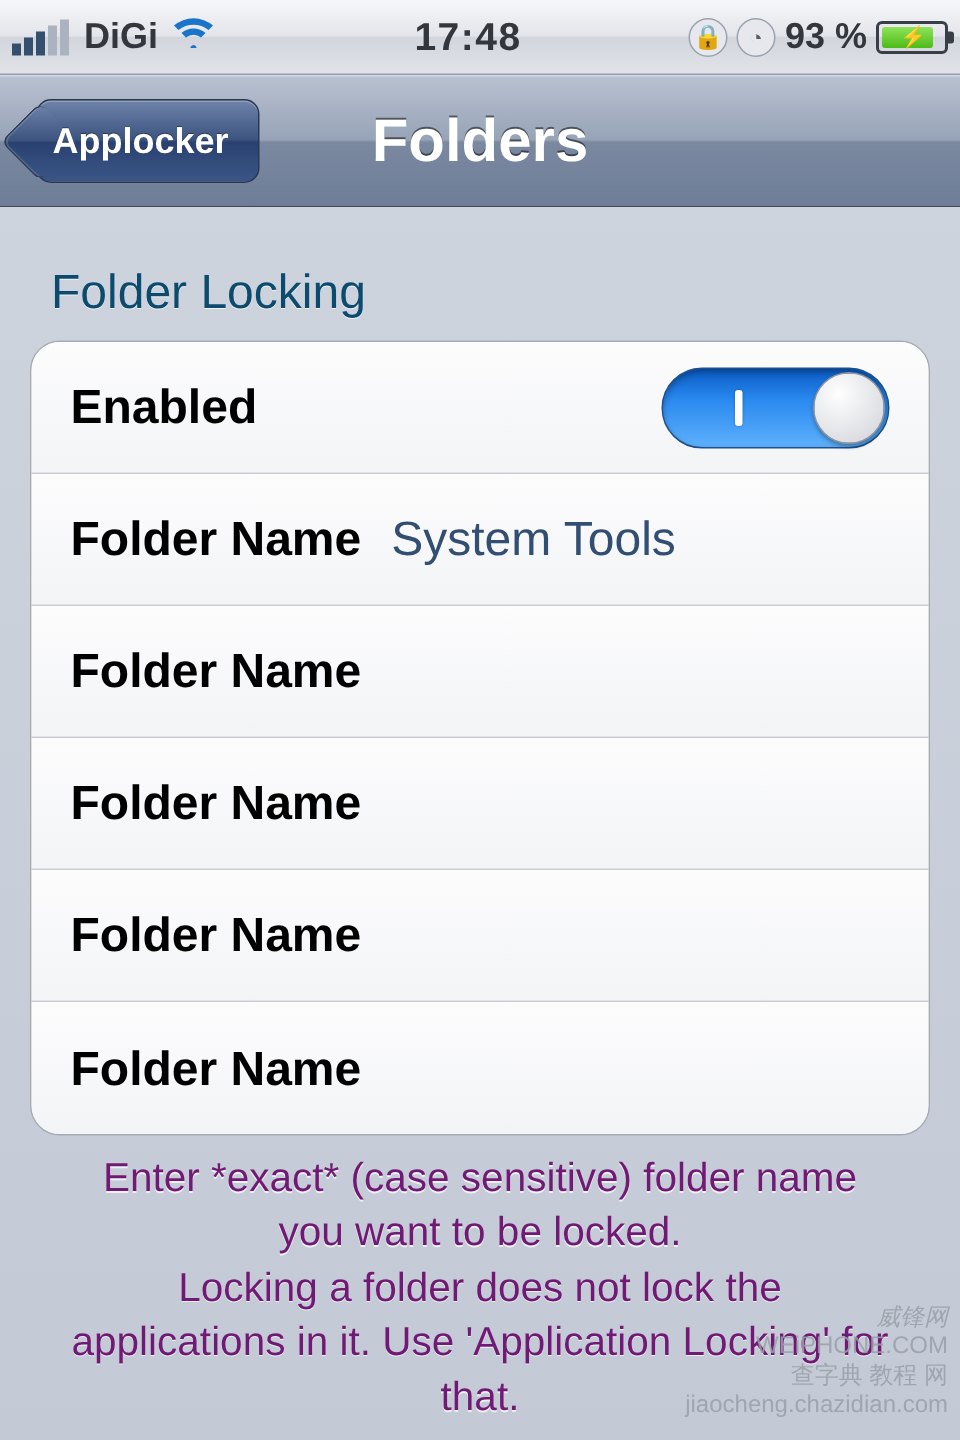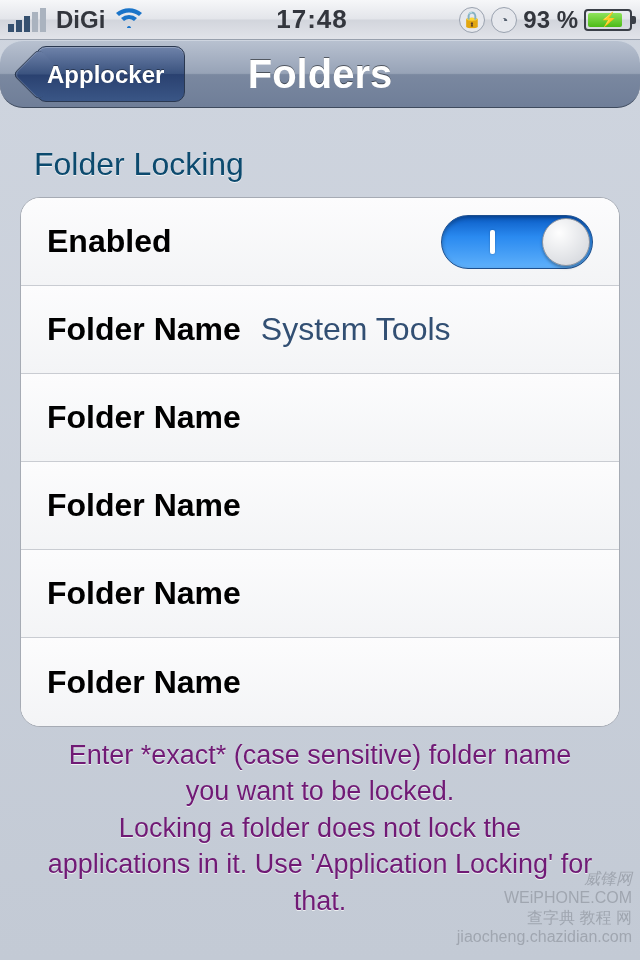--- a/index.html
+++ b/index.html
@@ -1,21 +1,21 @@
 <!DOCTYPE html>
 <html><head>
   <meta charset="utf-8">
   <style>
     * { margin: 0; padding: 0; box-sizing: border-box; }
     html, body { width: 640px; height: 960px; overflow: hidden; font-family: "Helvetica Neue", Helvetica, Arial, sans-serif; }
     body { background: linear-gradient(#cfd5df, #c3cad5); }
 
     
     .status-bar {
-      height: 40px;
+      height: 50px;
       background: linear-gradient(#f6f7f9, #e3e5ea 49%, #d2d5dc 51%, #e1e3e9);
       border-bottom: 1px solid #98a0ad;
       display: flex; align-items: center;
       padding: 0 8px;
       font-size: 24px; font-weight: bold; color: #33363d;
       position: relative;
     }
     .signal { display: flex; align-items: flex-end; gap: 2px; margin-right: 10px; }
     .signal span { width: 6px; background: #35506f; display: block; }
     .signal span:nth-child(1){height:8px} .signal span:nth-child(2){height:12px}
@@ -36,27 +36,26 @@
     .battery {
       width:48px;height:22px;border:2px solid #3a3f47;border-radius:4px;
       position:relative; padding:2px;
     }
     .battery::after{content:"";position:absolute;right:-6px;top:5px;width:4px;height:8px;background:#3a3f47;border-radius:0 2px 2px 0;}
     .battery-fill{height:100%;width:85%;background:linear-gradient(#8fe35a,#4cbb17);border-radius:2px;position:relative;}
     .battery-fill::after{content:"⚡";position:absolute;color:#2b5d0f;font-size:14px;left:12px;top:-2px;}
 
     
     .navbar {
-      height: 68px;
+      height: 88px;
       background: linear-gradient(#b8c1d0, #97a3b7 49%, #7a88a0 51%, #6f7e98);
       border-top: 1px solid #ced5e0;
       border-bottom: 1px solid #3e4a5d;
       display:flex; align-items:center; position:relative;
-      padding:0 12px;
-      border-radius:23px;
+      padding:0 0;
     }
     .back-btn {
       position:relative;
       background: linear-gradient(#6f83aa, #3b537f 49%, #2a4170 51%, #3a5686);
       color:#fff; font-weight:bold; font-size:24px;
       height:56px; line-height:56px; padding:0 20px 0 10px;
       border-radius:10px;
       border:1px solid #2a3850;
       text-shadow:0 -1px 0 rgba(0,0,0,0.4);
       box-shadow:inset 0 1px 0 rgba(255,255,255,0.25);

